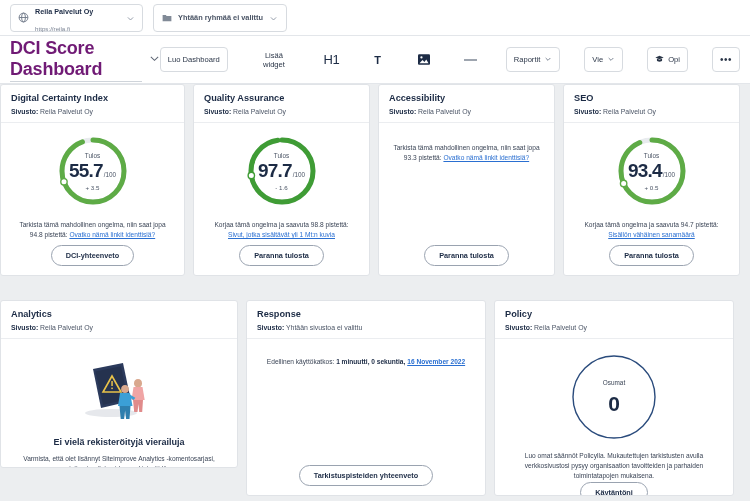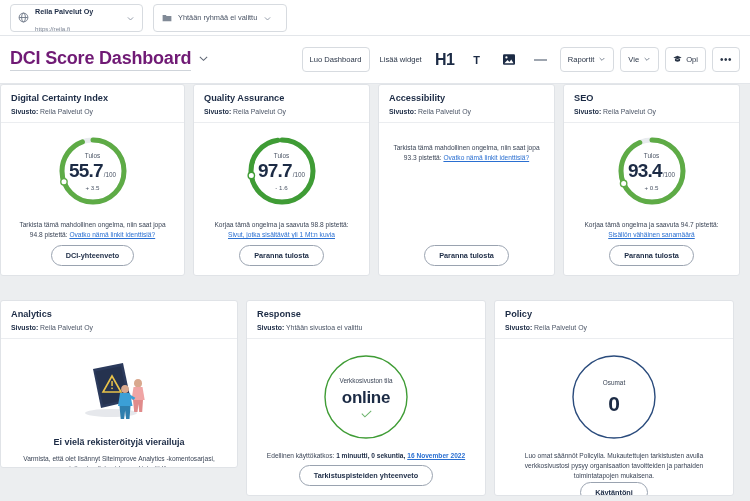--- a/index.html
+++ b/index.html
@@ -17,21 +17,21 @@
     height: 36px; background: #ffffff;
     display: flex; align-items: center; gap: 10px;
     padding: 0 10px; border-bottom: 1px solid #e3e6ea;
   }
   .selector {
     border: 1px solid #d7dbe0; border-radius: 4px; background: #fff;
     height: 28px; display: flex; align-items: center; gap: 6px;
     padding: 0 7px; min-width: 0;
   }
   .selector.site { width: 133px; }
-  .selector.group { width: 134px; }
+  .selector.group { width: 134px; font-weight: bold; }
   .sel-ico {
     width: 11px; height: 11px; flex: 0 0 11px;
     display: flex; align-items: center; justify-content: center;
     color: #6b7585;
   }
   .sel-ico svg { display: block; }
   .sel-txt { flex: 1 1 auto; min-width: 0; line-height: 1.05; }
   .sel-title {
     font-size: 7.2px; font-weight: bold; color: #1c2b45;
     white-space: nowrap; overflow: hidden; text-overflow: ellipsis;
@@ -52,38 +52,38 @@
     display: flex; align-items: center; justify-content: space-between;
     padding: 0 10px; border-bottom: 1px solid #e3e6ea;
   }
   .title-wrap { display: flex; align-items: center; gap: 7px; }
   .page-title {
     font-size: 18px; font-weight: bold; letter-spacing: -0.2px;
     color: #701a75; border-bottom: 1px solid #cfd4da; padding-bottom: 1px;
   }
   .title-chev { color: #5d6573; margin-bottom: 2px; }
 
-  .toolbar { display: flex; align-items: center; gap: 6px; }
+  .toolbar { display: flex; align-items: center; gap: 24px; }
   .tb-btn {
     height: 25px; border: 1px solid #d7dbe0; border-radius: 4px;
     background: #fff; color: #2b3648; font-size: 7.6px;
     display: flex; align-items: center; justify-content: center;
     gap: 4px; padding: 0 7px; white-space: nowrap;
   }
   .tb-plain {
     height: 25px; background: transparent; border: none;
     color: #2b3648; font-size: 7.6px; padding: 0 4px;
     display: flex; align-items: center;
   }
   .tb-icon {
     width: 26px; height: 25px; background: transparent; border: none;
     display: flex; align-items: center; justify-content: center;
     color: #1c2b45;
   }
-  .tb-icon.h1 { font-size: 16px; font-weight: bold; letter-spacing: -0.4px; }
+  .tb-icon.h1 { font-size: 13px; font-weight: normal; letter-spacing: -0.4px; }
   .tb-icon.t  { font-size: 11px; font-weight: bold; }
   .dots { font-size: 10px; letter-spacing: 0.5px; line-height: 0.6; }
 
   
   .content { padding: 0; display: flex; flex-direction: column; gap: 24px; }
   .row { display: flex; gap: 8px; }
 
   .card {
     background: #fff; border: 1px solid #e0e3e7; border-radius: 3px;
     display: flex; flex-direction: column; overflow: hidden;
@@ -403,34 +403,20 @@
 
       <div class="card" style="width:240px;height:196px">
         <div class="card-head">
           <div class="card-title">Response</div>
           <div class="card-sub">
             <b>Sivusto:</b>
             <span>Yhtään sivustoa ei valittu</span>
           </div>
         </div>
         <div class="card-body">
-          <div class="circle-stat">
-            <svg width="88" height="88" viewBox="0 0 88 88">
-              <circle cx="44" cy="44" r="41" fill="none" stroke="#3f9c35" stroke-width="1.4"></circle>
-            </svg>
-            <div class="cs-ctr">
-              <span class="cs-label">Verkkosivuston tila</span>
-              <span class="cs-value">online</span>
-              <span class="cs-check">
-                <svg width="11" height="8" viewBox="0 0 14 10" fill="none" stroke="#6bb36b" stroke-width="1.3">
-                    <path d="M1 4.4L5 8.6L13 1"></path>
-                  </svg>
-              </span>
-            </div>
-          </div>
           <div class="resp-note">
             <span>Edellinen käyttökatkos: </span><b>1 minuutti, 0 sekuntia, </b><a href="#">16 November 2022</a>
           </div>
           <button class="pill">Tarkistuspisteiden yhteenveto</button>
         </div>
       </div>
 
       <div class="card" style="width:240px;height:196px">
         <div class="card-head">
           <div class="card-title">Policy</div>

